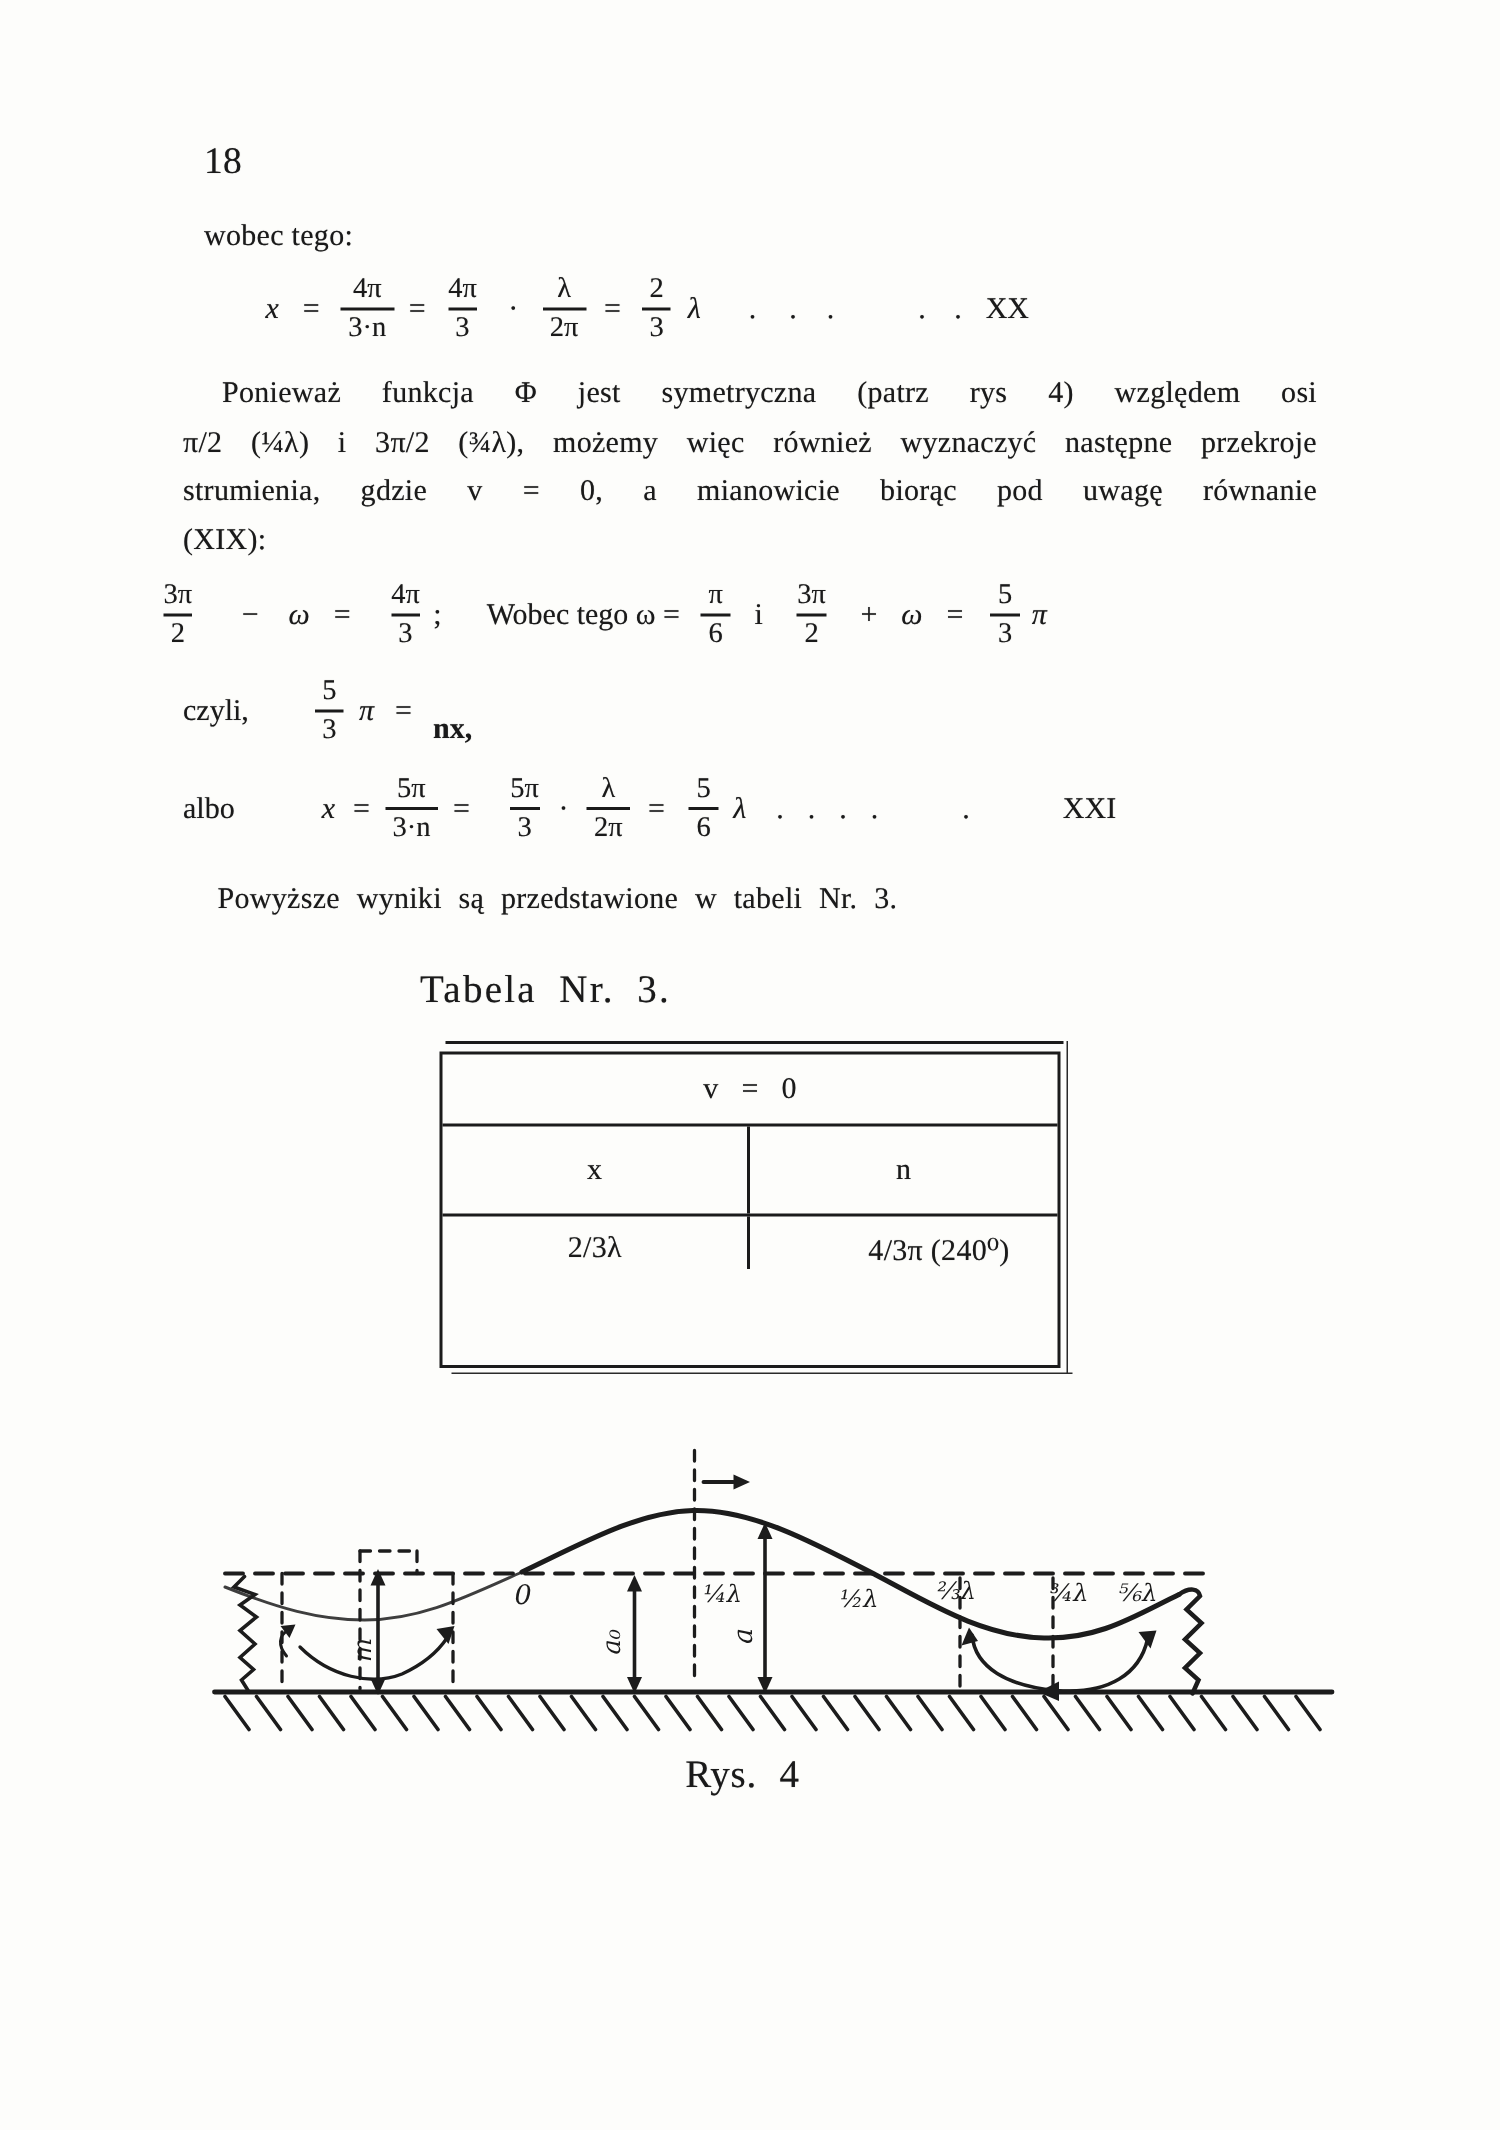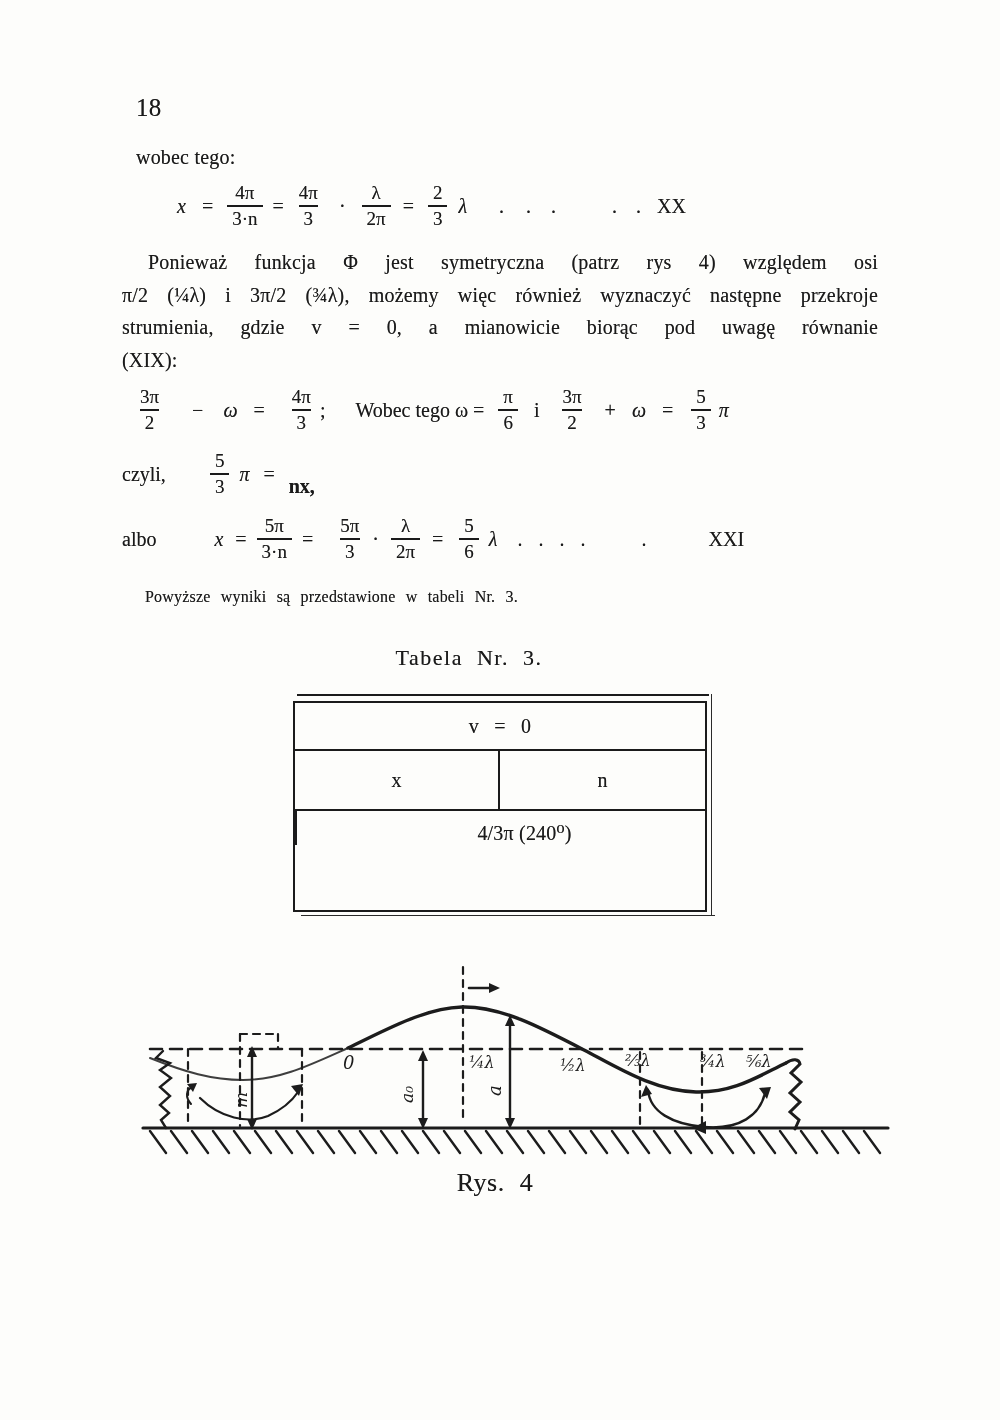--- a/index.html
+++ b/index.html
@@ -21,32 +21,32 @@
   
   .eq{display:flex;align-items:center;height:60px;font-size:20px;}
   .eq .tok{white-space:pre;text-shadow:0 0 .5px rgba(20,20,20,.55);}
   .eq .gap{display:inline-block;height:1px;flex:none;}
   .eq .frac{display:inline-flex;flex-direction:column;align-items:center;font-size:19px;line-height:1.05;flex:none;text-shadow:0 0 .5px rgba(20,20,20,.5);font-family:Liberation Serif, serif;}
   .eq .frac .num{padding:0 5px 2px;}
   .eq .frac .den{border-top:2px solid #1a1a1a;padding:2px 5px 0;}
   .eq .it{font-style:italic;}
   .eq .b{font-weight:bold;margin-top:24px;}
   .eq-xx{top:176px;left:177px;}
-  .eq-omega{top:380px;left:135px;}
+  .eq-omega{top:380px;left:104px;}
   .eq-czyli{top:444px;left:122px;}
   .eq-xxi{top:509px;left:122px;}
 
   .para{top:246px;left:122px;width:756px;font-size:20px;line-height:32.5px;}
   .pline{text-align:justify;text-align-last:justify;}
   .pline.first{padding-left:26px;}
   .pline.last{text-align-last:left;}
 
-  .results{top:588px;left:145px;font-size:16px;word-spacing:6px;font-family:Liberation Serif, serif;}
-
-  .tcaption{top:645px;left:264px;width:410px;text-align:center;font-size:22px;letter-spacing:1.5px;word-spacing:7px;}
+  .results{top:588px;left:145px;font-size:20px;word-spacing:6px;font-family:Liberation Serif, serif;}
+
+  .tcaption{top:645px;left:280px;width:410px;font-size:26px;letter-spacing:1.5px;word-spacing:7px;}
 
   
   .tbl{top:701px;left:293px;width:414px;height:211px;border:2.5px solid #1b1b1b;box-sizing:border-box;font-size:20px;}
   .t-top-rule{position:absolute;left:2px;right:-4px;top:-9px;height:1.5px;background:#1b1b1b;}
   .t-bot-rule{position:absolute;left:6px;right:-10px;bottom:-6px;height:1.2px;background:#2a2a2a;}
   .t-right-rule{position:absolute;top:-9px;bottom:-6px;right:-7px;width:1.2px;background:#2a2a2a;}
   .t-head{height:46px;display:flex;align-items:center;justify-content:center;border-bottom:2.5px solid #1b1b1b;word-spacing:10px;}
   .t-cols{display:flex;height:58px;border-bottom:2px solid #1b1b1b;}
   .t-col{flex:none;display:flex;align-items:center;justify-content:center;}
   .t-col:first-child{width:203px;}
@@ -242,20 +242,21 @@
     <div class="t-top-rule"></div>
     <div class="t-bot-rule"></div>
     <div class="t-right-rule"></div>
     <div class="t-head txt">v = 0</div>
     <div class="t-cols">
       <div class="t-col txt">x</div>
       <div class="t-col t-div txt">n</div>
     </div>
     <div class="t-body">
       <div class="t-row">
+        <div class="t-cell txt">2/3λ</div>
         <div class="t-cell t-div txt">4/3π (240⁰)</div>
       </div>
     </div>
   </div>
 
   <svg class="abs fig" width="780" height="245" viewBox="120 940 780 245">
     <g stroke="#1c1c1c" fill="none" stroke-linecap="round">
 
       <path d="M143,1128 H888" stroke-width="3.2"></path>
 

